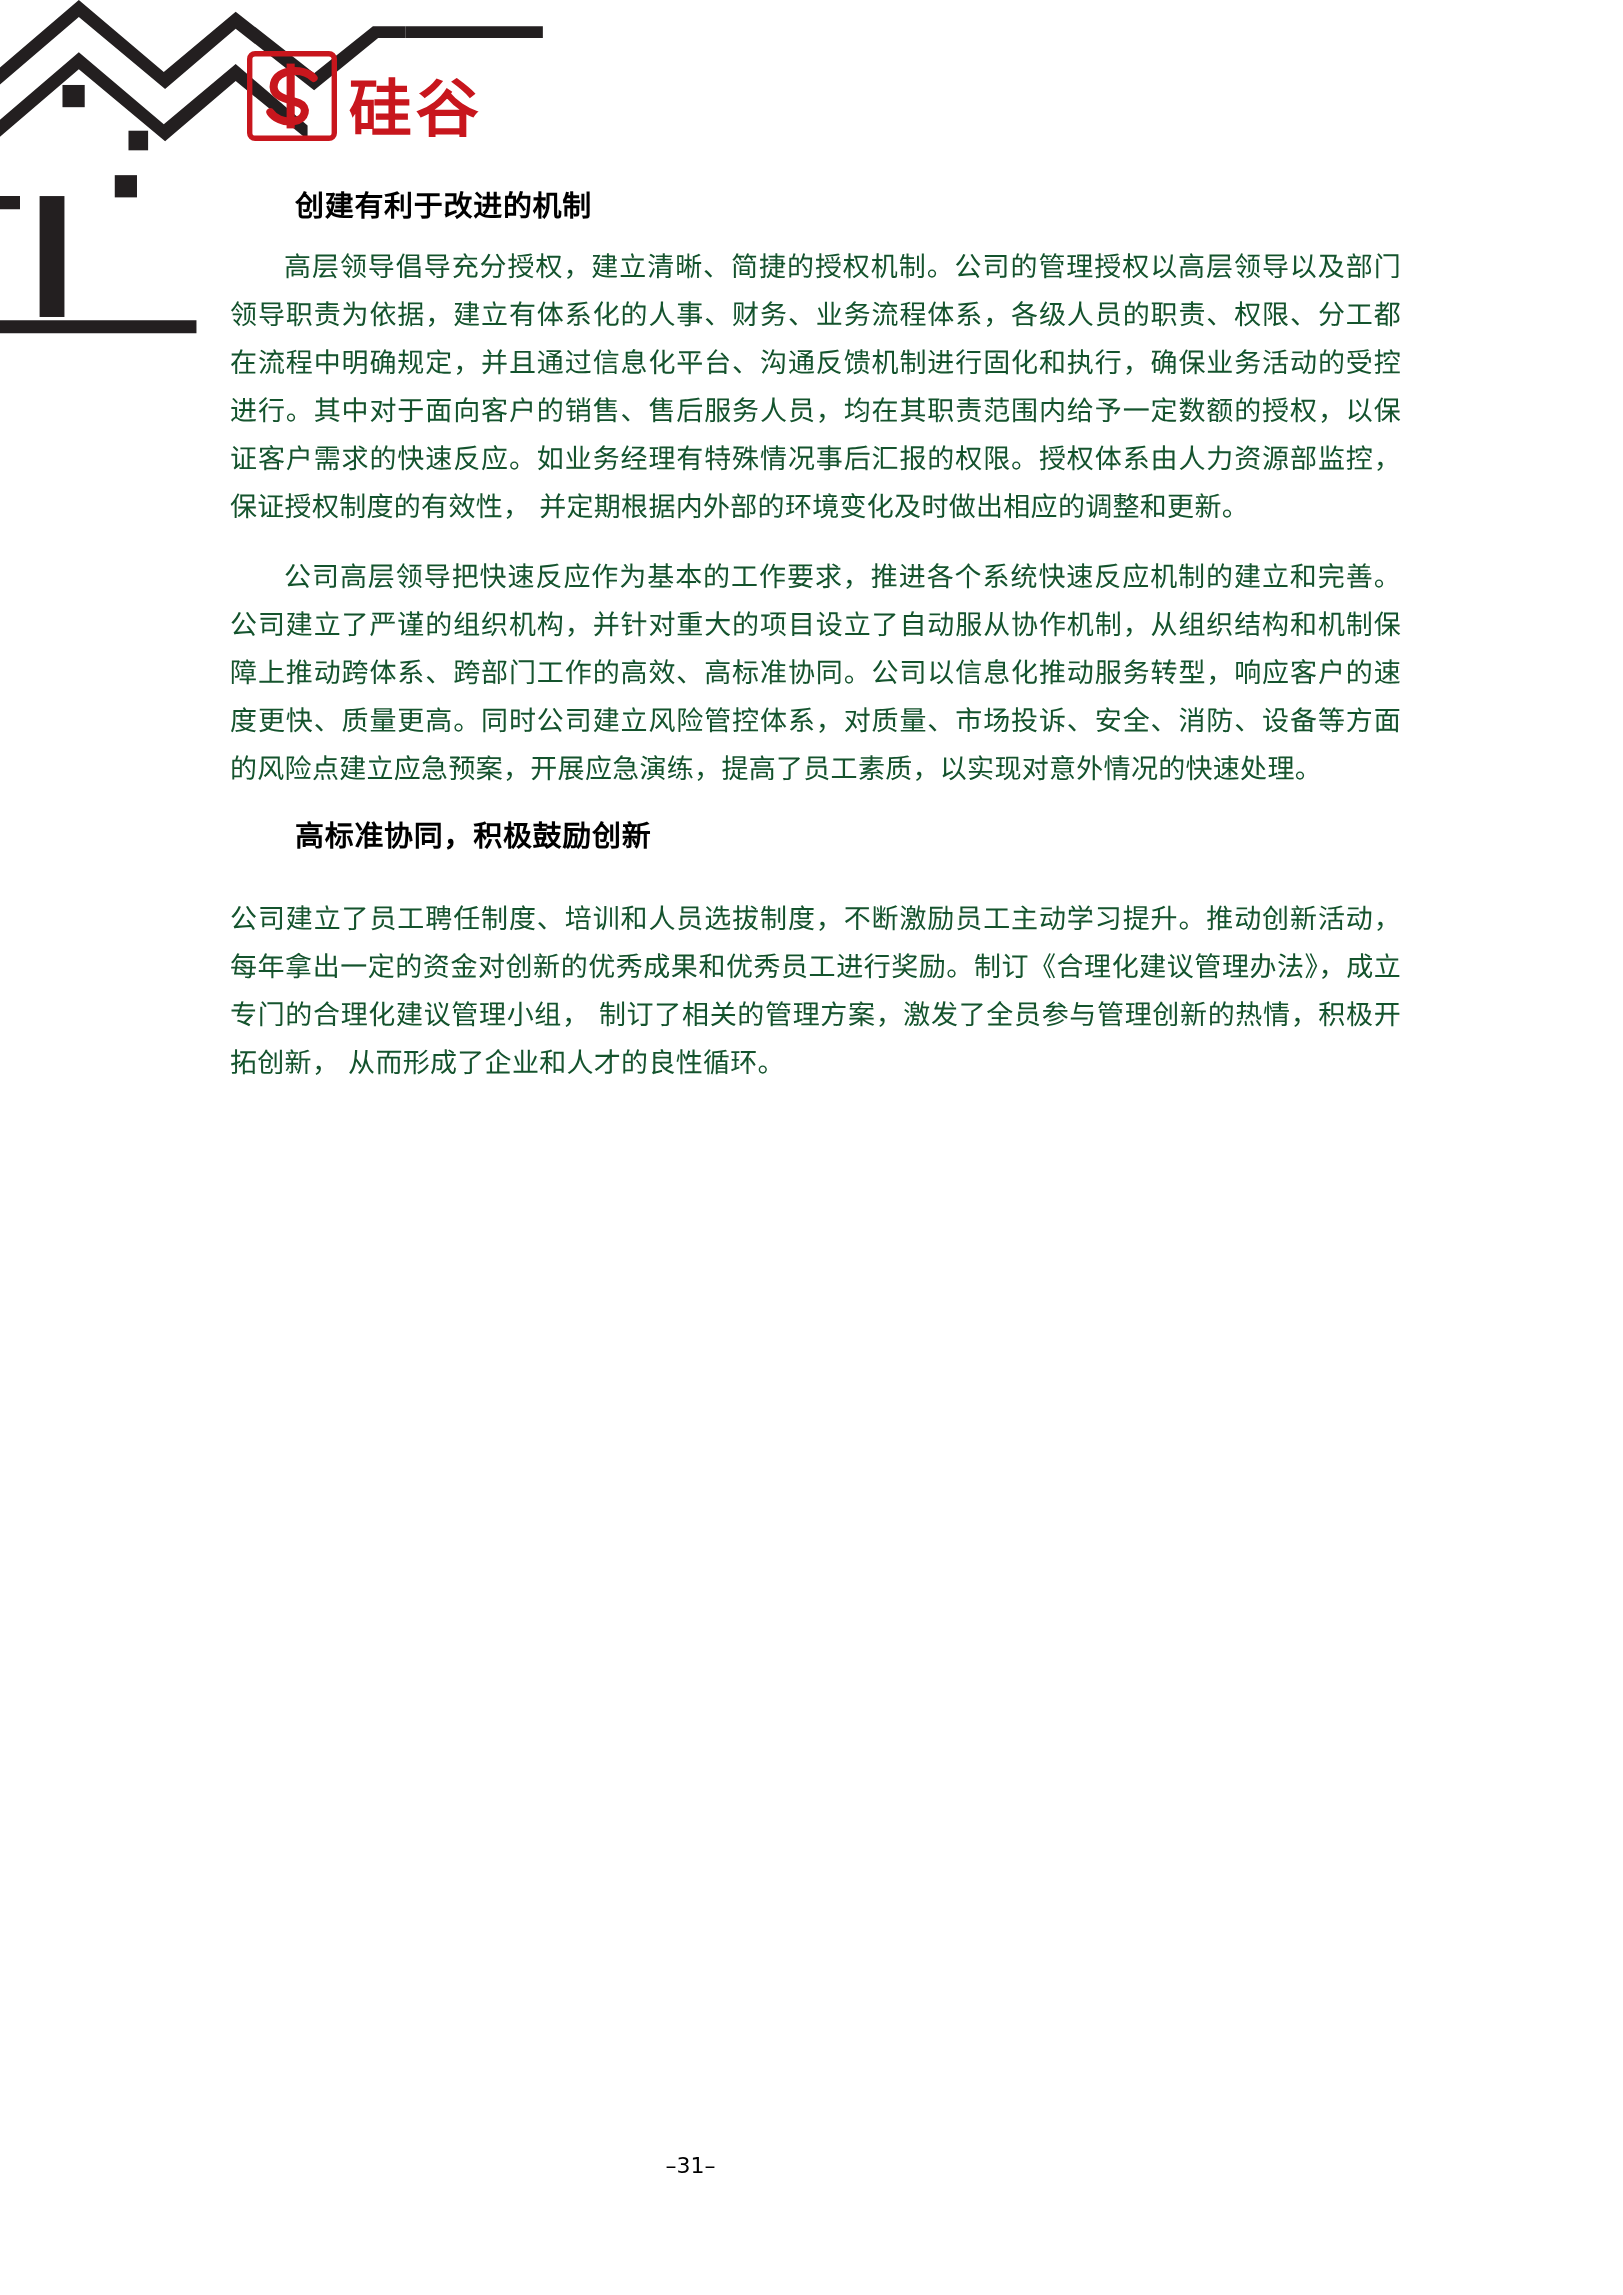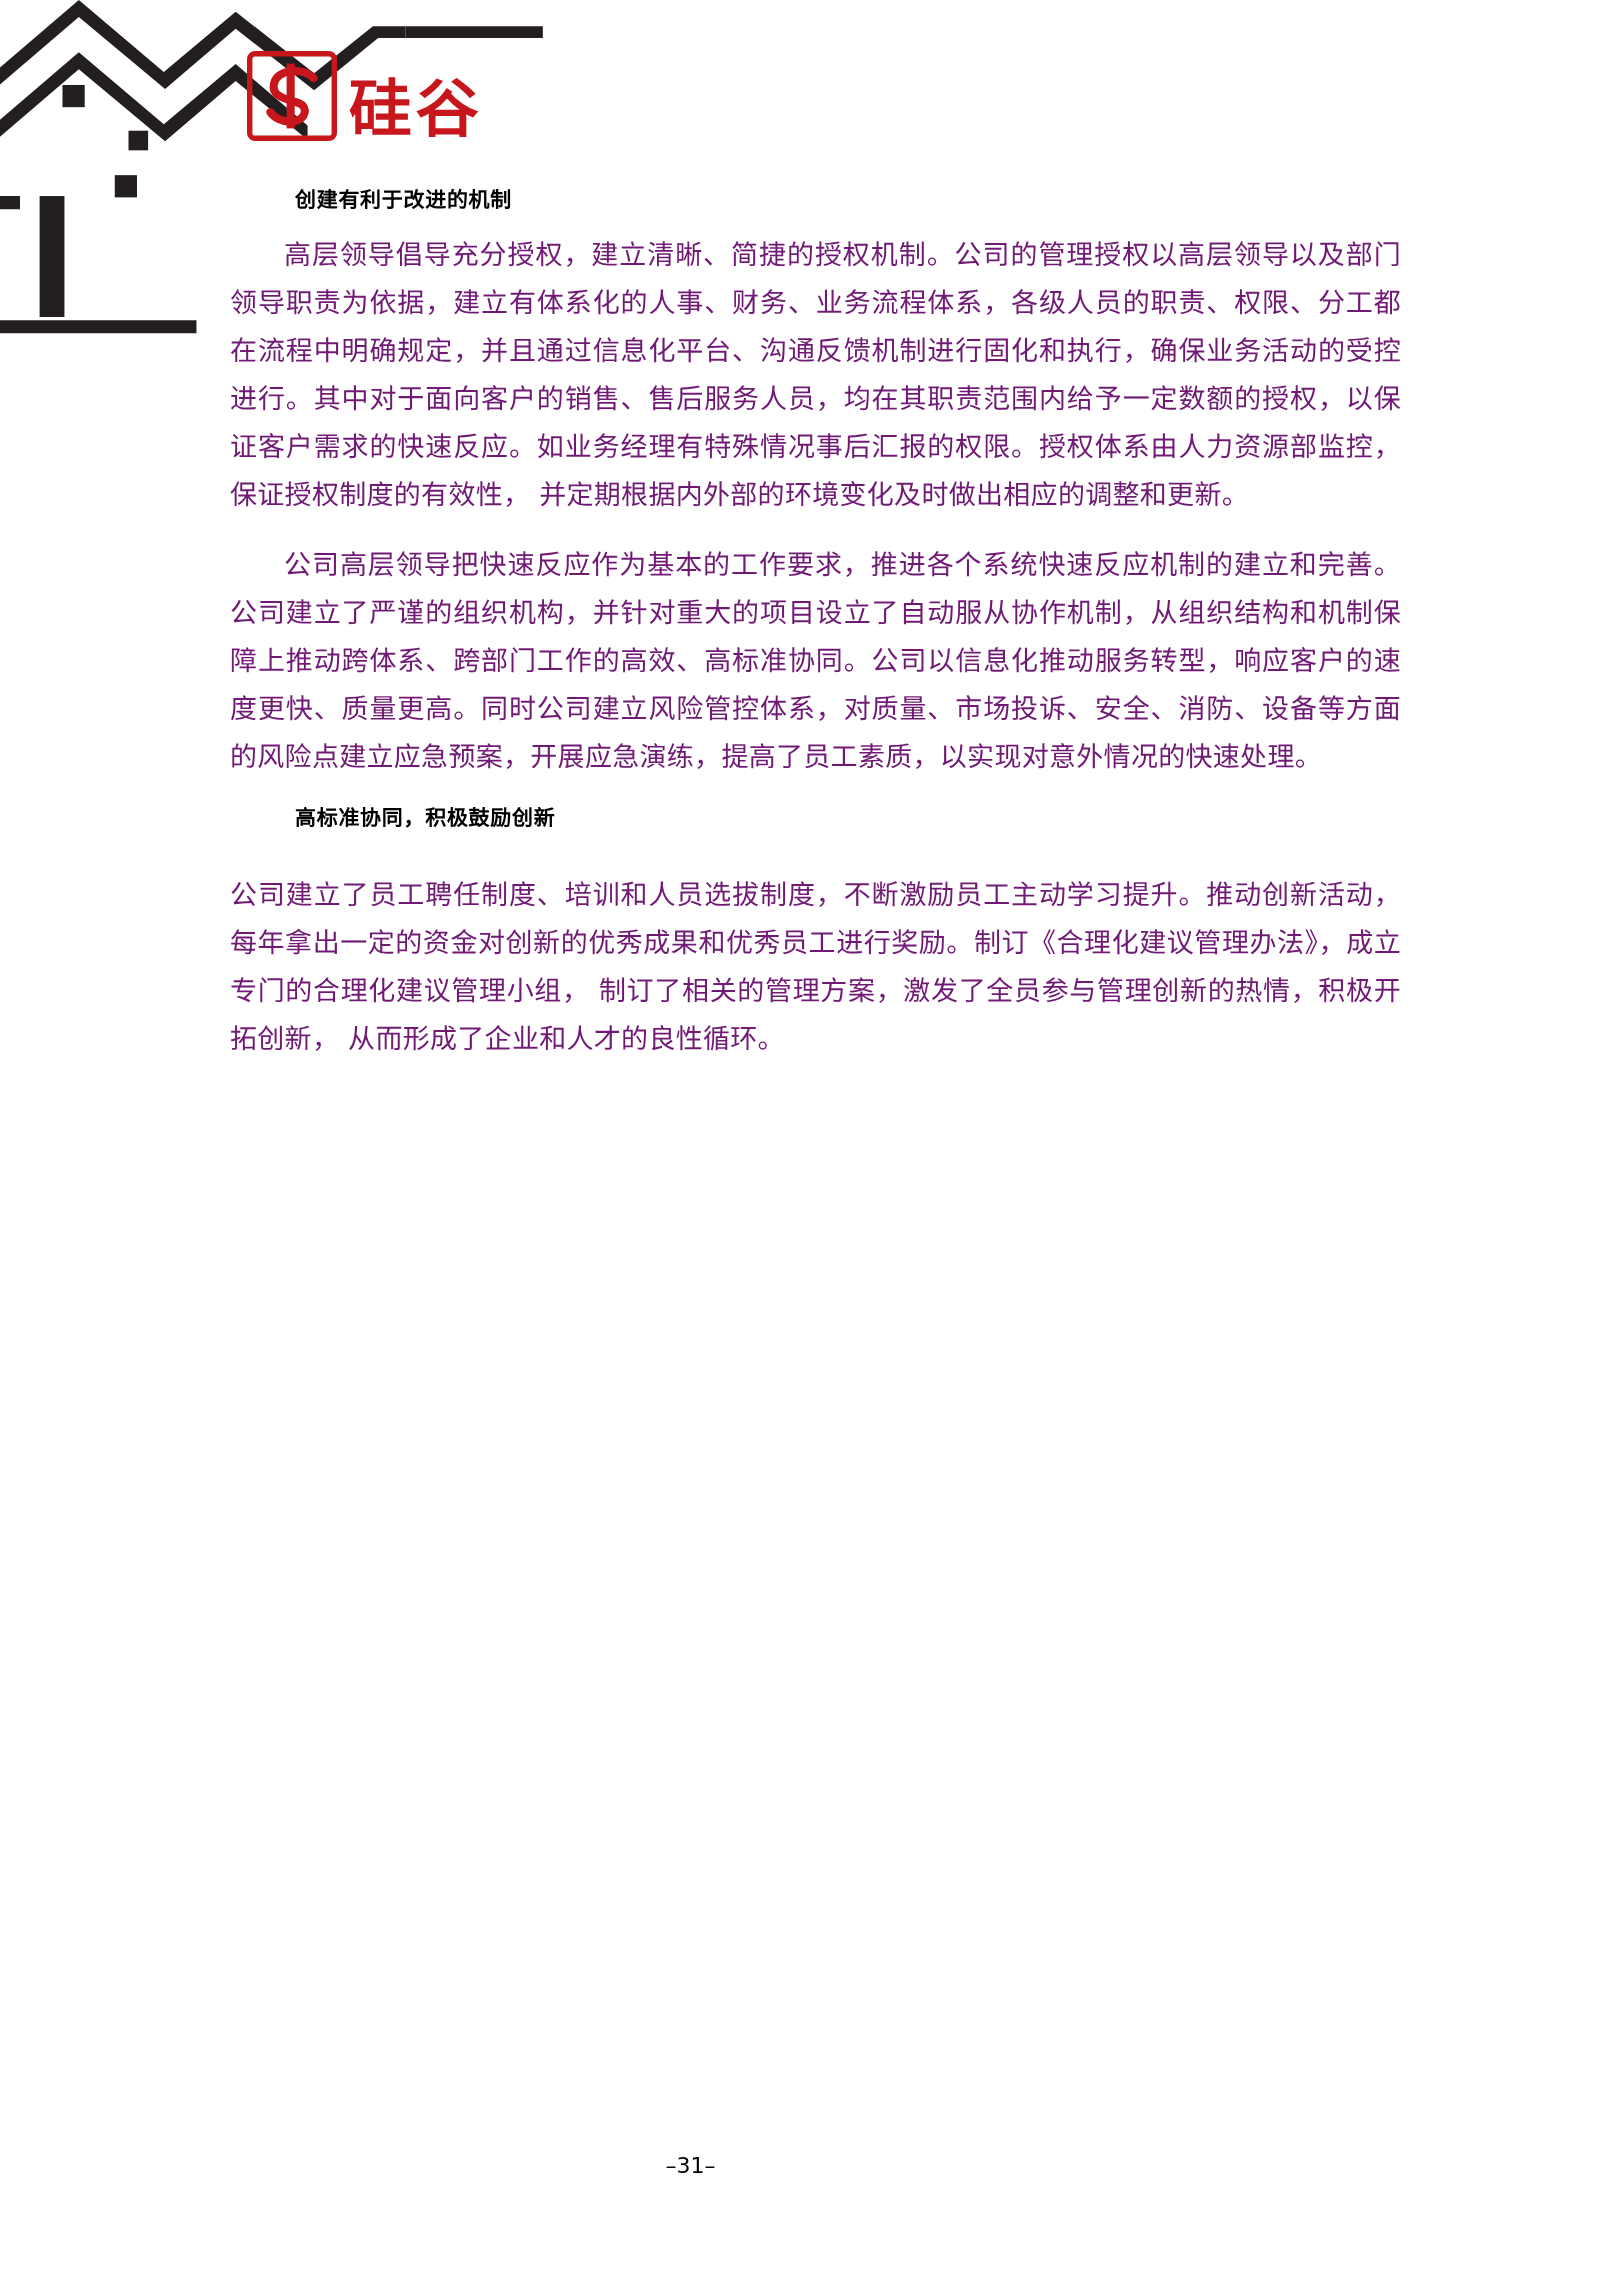--- a/index.html
+++ b/index.html
@@ -62,37 +62,37 @@
   }
   .content {
     position: absolute;
     left: 230px;
     top: 185px;
     width: 1171px;
   }
 
   h2.sec-heading {
     font-family: "DejaVu Sans", "Liberation Sans", sans-serif;
-    font-size: 21px;
+    font-size: 29px;
     font-weight: bold;
     line-height: 1.5;
     margin: 0 0 14.4px 0;
     padding-left: 65px;
     letter-spacing: 0.7px;
     color: #000;
   }
   p.para {
     font-family: "DejaVu Sans", "Liberation Sans", sans-serif;
     font-size: 27px;
     line-height: 1.78;
     margin: 0 0 22px 0;
     text-align: justify;
     text-justify: inter-ideograph;
     letter-spacing: 0.3px;
-    color: #701a75;
+    color: #14532d;
   }
   p.indent {
     text-indent: 54px;
   }
   p.noindent {
     text-indent: 0;
     margin-top: 36px;
   }
   .gap-before {
     margin-top: 30px;

